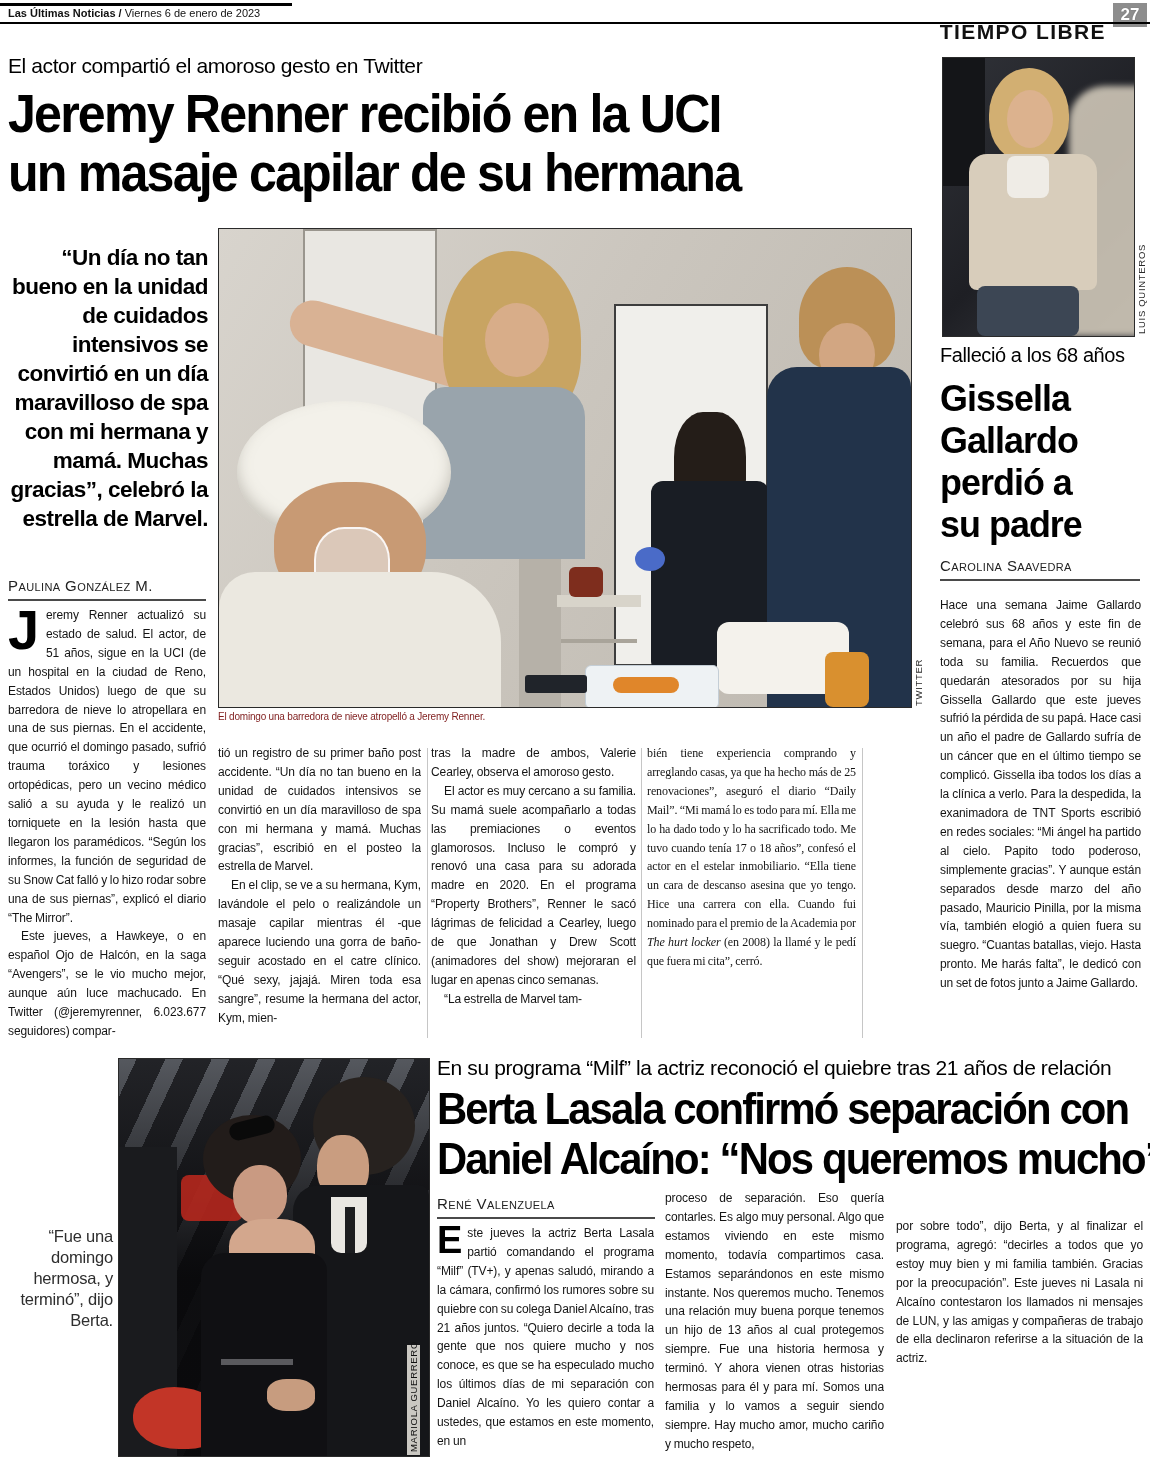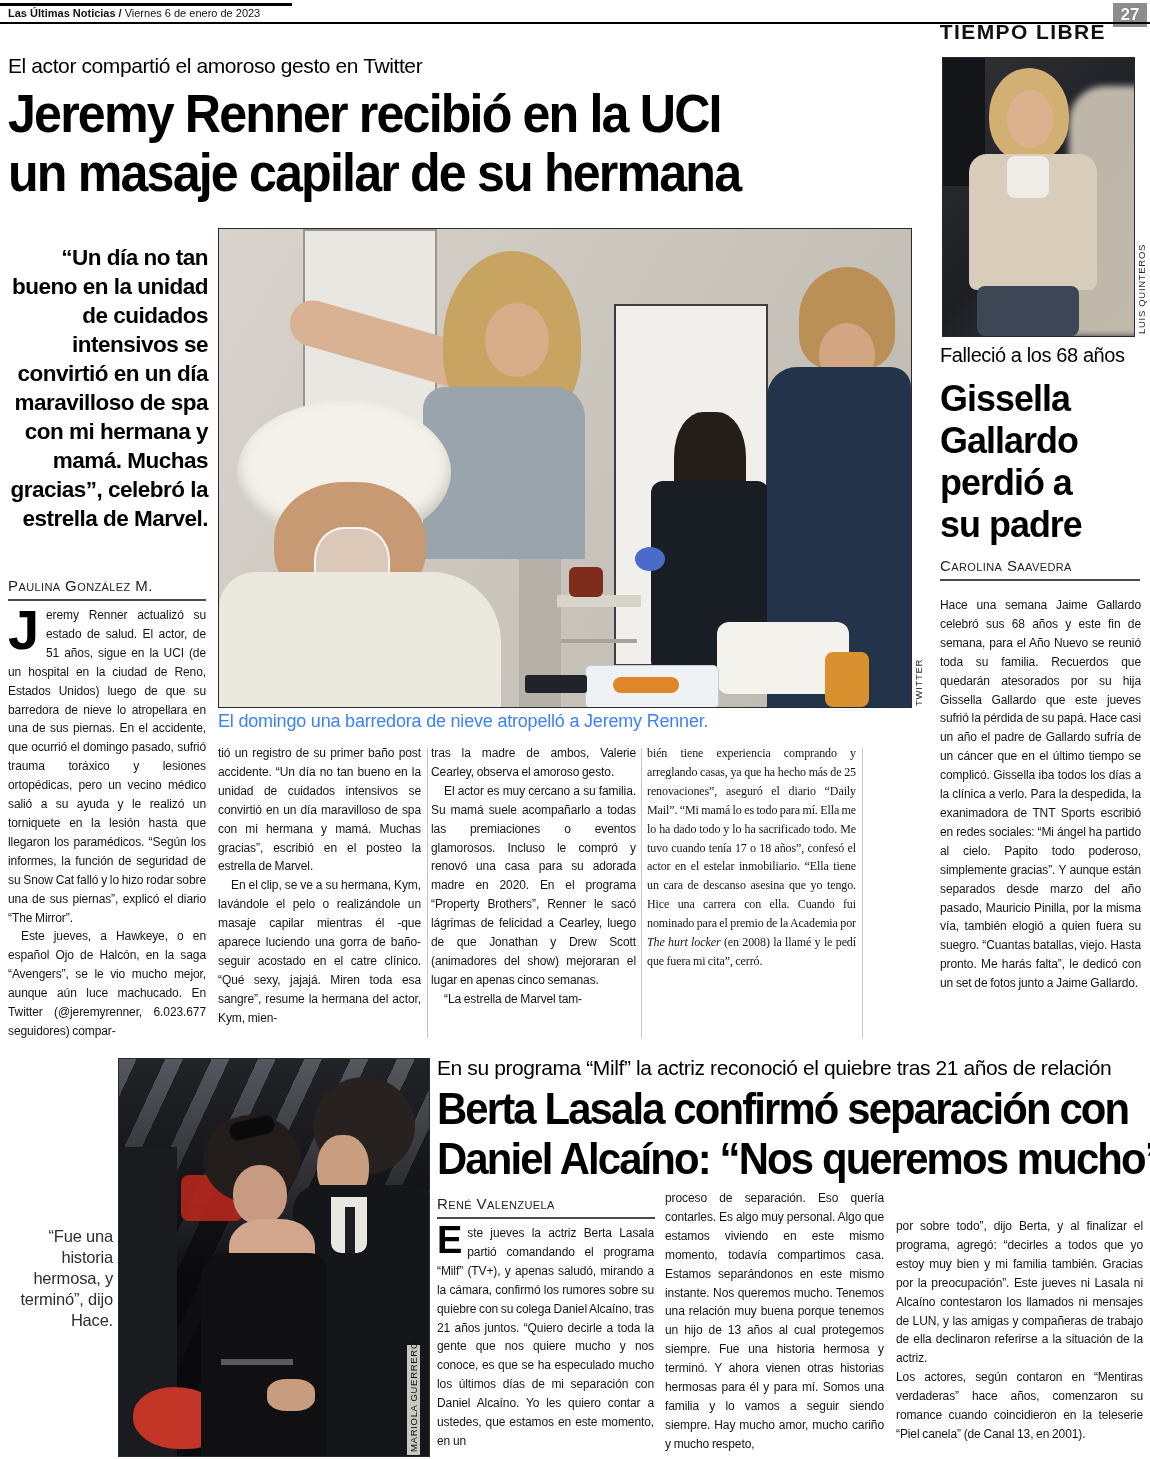--- a/index.html
+++ b/index.html
@@ -23,21 +23,21 @@
   .headline{font-weight:bold;color:#000;letter-spacing:-2px;transform:scaleX(.93);transform-origin:left top;}
   .headline div{white-space:nowrap;}
   .byline{font-variant:small-caps;font-size:15px;letter-spacing:.4px;color:#222;
           border-bottom:2px solid #4a4a4a;padding-bottom:5px;}
   .col{font-size:12px;line-height:18.9px;letter-spacing:-0.1px;word-spacing:-0.5px;
        text-align:justify;color:#141414;overflow:hidden;}
   .col p{margin:0;}
   .col p.indent{text-indent:13px;}
   .dropcap{float:left;font-weight:bold;font-size:56px;line-height:44px;padding:2px 7px 0 0;color:#000;}
   .dropcap.small{font-size:38px;line-height:30px;padding:1px 5px 0 0;}
-  .caption{font-size:18px;color:#3b82f6;letter-spacing:-0.2px;}
+  .caption{font-size:10px;color:#7f1d1d;letter-spacing:-0.2px;}
   .vtext{writing-mode:vertical-rl;transform:rotate(180deg);font-size:9.5px;letter-spacing:.7px;
          color:#2a2a2a;white-space:nowrap;}
   .colrule{width:1px;background:#c6c6c6;}
   .pull-quote{font-size:22.5px;line-height:29px;font-weight:bold;text-align:right;
               letter-spacing:-0.5px;color:#000;}
   .photo-frame{border:1px solid #2a2a2a;overflow:hidden;}
   .quote-caption{font-size:16.5px;line-height:21px;color:#2e2e2e;text-align:right;letter-spacing:-0.2px;}
   .shape{position:absolute;}
   i{font-style:italic;}
 
@@ -221,37 +221,36 @@
     <div class="shape bp-b-hair"></div>
     <div class="shape bp-glasses"></div>
     <div class="shape bp-b-face"></div>
     <div class="shape bp-b-chest"></div>
     <div class="shape bp-b-dress"></div>
     <div class="shape bp-belt"></div>
     <div class="shape bp-hand"></div>
     <div class="shape vtext bp-credit">MARIOLA GUERRERO</div>
   </div>
 
-  <div class="abs quote-caption" style="left:0;top:1226px;width:113px;">“Fue una historia hermosa, y terminó”, dijo Hace.</div>
+  <div class="abs quote-caption" style="left:0;top:1226px;width:113px;">“Fue una domingo hermosa, y terminó”, dijo Berta.</div>
 
   <div class="abs kicker" style="left:437px;top:1056px;font-size:21px;">En su programa “Milf” la actriz reconoció el quiebre tras 21 años de relación</div>
 
   <div class="abs headline" style="left:437px;top:1084px;font-size:45px;line-height:50px;">
     <div>Berta Lasala confirmó separación con</div>
     <div>Daniel Alcaíno: “Nos queremos mucho”</div>
   </div>
 
   <div class="abs byline" style="left:437px;top:1195px;width:218px;">René Valenzuela</div>
 
   <div class="abs col" style="left:437px;top:1224px;width:217px;height:233px;">
     <p><span class="dropcap small">E</span><span>ste jueves la actriz Berta Lasala partió comandando el programa “Milf” (TV+), y apenas saludó, mirando a la cámara, confirmó los rumores sobre su quiebre con su colega Daniel Alcaíno, tras 21 años juntos. “Quiero decirle a toda la gente que nos quiere mucho y nos conoce, es que se ha especulado mucho los últimos días de mi separación con Daniel Alcaíno. Yo les quiero contar a ustedes, que estamos en este momento, en un</span></p>
   </div>
 
   <div class="abs col" style="left:665px;top:1189px;width:219px;height:268px;">
     <p>proceso de separación. Eso quería contarles. Es algo muy personal. Algo que estamos viviendo en este mismo momento, todavía compartimos casa. Estamos separándonos en este mismo instante. Nos queremos mucho. Tenemos una relación muy buena porque tenemos un hijo de 13 años al cual protegemos siempre. Fue una historia hermosa y terminó. Y ahora vienen otras historias hermosas para él y para mí. Somos una familia y lo vamos a seguir siendo siempre. Hay mucho amor, mucho cariño y mucho respeto,</p>
   </div>
 
   <div class="abs col" style="left:896px;top:1189px;width:247px;height:268px;margin-top:28px;">
     <p>por sobre todo”, dijo Berta, y al finalizar el programa, agregó: “decirles a todos que yo estoy muy bien y mi familia también. Gracias por la preocupación”. Este jueves ni Lasala ni Alcaíno contestaron los llamados ni mensajes de LUN, y las amigas y compañeras de trabajo de ella declinaron referirse a la situación de la actriz.</p>
-    <p>Los actores, según contaron en “Mentiras verdaderas” hace años, comenzaron su romance cuando coincidieron en la teleserie “Piel canela” (de Canal 13, en 2001).</p>
   </div>
 
 </div>
 
 </body></html>

